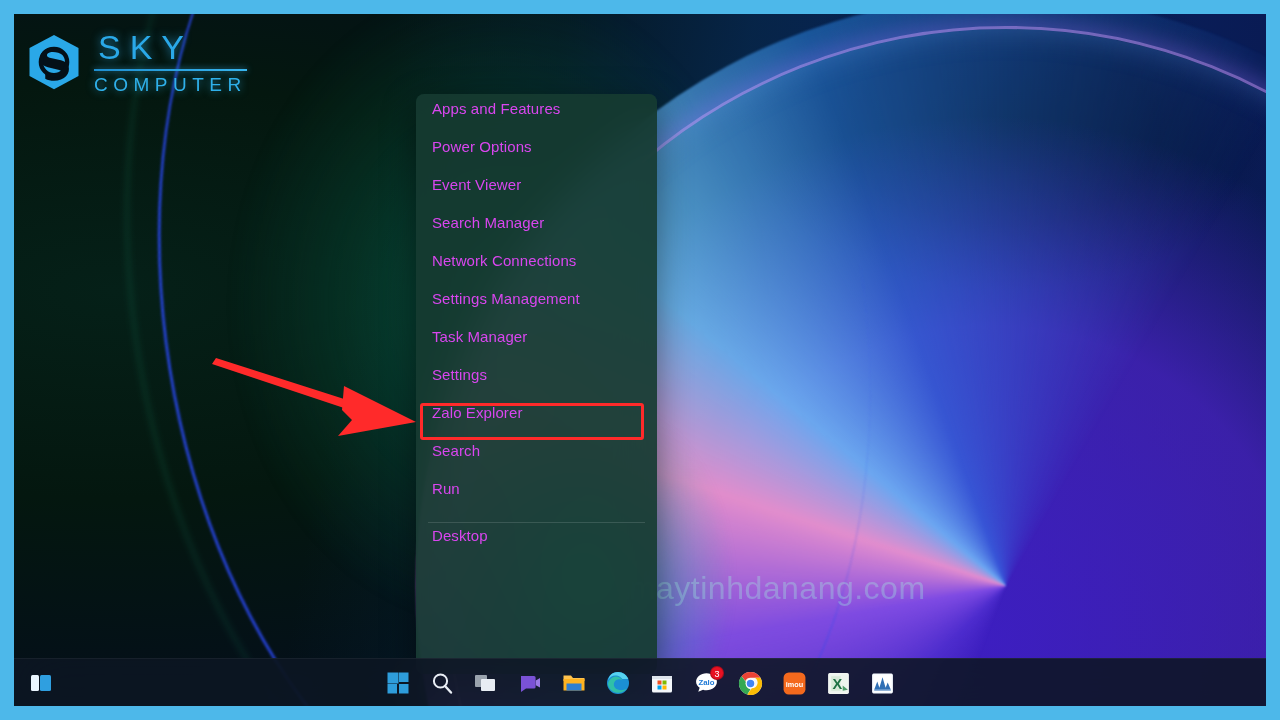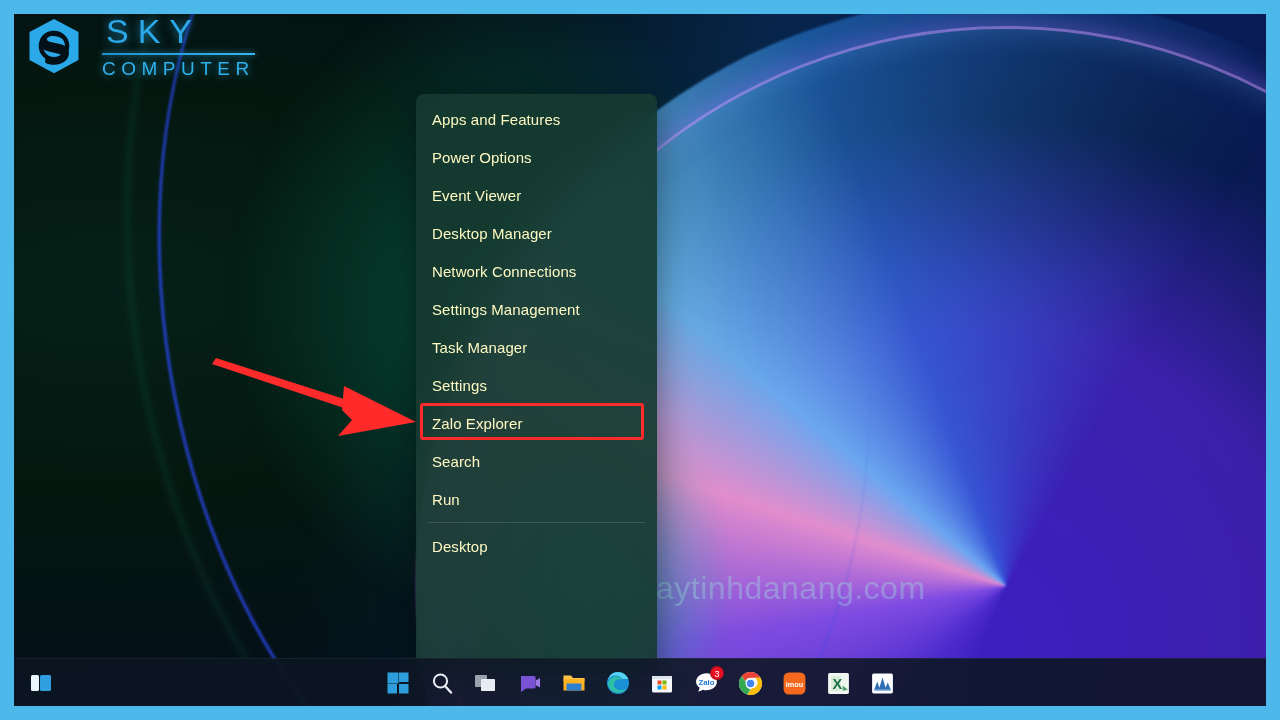--- a/index.html
+++ b/index.html
@@ -120,22 +120,22 @@
     letter-spacing: 0.5px;
     color: rgba(160, 255, 225, 0.30);
     font-family: "Liberation Sans", sans-serif;
     white-space: nowrap;
     user-select: none;
   }
 
   
   #logo {
     position: absolute;
-    left: 12px; top: 0;
-    display: flex; align-items: center; gap: 20px;
+    left: 12px; top: 16px;
+    display: flex; align-items: center; gap: 12px;
   }
   #logo-mark { width: 56px; height: 58px; }
   #logo-text { display: flex; flex-direction: column; align-items: stretch; }
   #logo-sky {
     color: #2aa8e8;
     font-size: 34px;
     letter-spacing: 9px;
     line-height: 1;
     text-shadow: 0 0 10px rgba(42,168,232,0.75);
     font-family: "Liberation Sans", sans-serif;
@@ -163,23 +163,23 @@
     width: 241px; height: 580px;
     background: rgba(22, 58, 48, 0.93);
     backdrop-filter: blur(18px);
     border-radius: 8px;
     box-shadow: 0 10px 34px rgba(0,0,0,0.45);
     padding: 6px 0 8px 0;
     overflow: hidden;
   }
   .menu-item {
     height: 38px;
-    display: flex; align-items: center;
+    display: flex; 
     padding: 0 14px 0 16px;
-    color: #fef9c3;
+    color: #d946ef;
     font-size: 15px;
     letter-spacing: 0.1px;
     white-space: nowrap;
     cursor: default;
   }
   .menu-item .label { flex: 1; }
   .menu-item .chev { font-size: 13px; opacity: 0.9; padding-right: 4px; }
   .menu-sep {
     height: 1px;
     margin: 4px 12px 4px 12px;
@@ -275,21 +275,21 @@
         <div class="menu-item">
           <span class="label">Apps and Features</span>
         </div>
         <div class="menu-item">
           <span class="label">Power Options</span>
         </div>
         <div class="menu-item">
           <span class="label">Event Viewer</span>
         </div>
         <div class="menu-item">
-          <span class="label">Desktop Manager</span>
+          <span class="label">Search Manager</span>
         </div>
         <div class="menu-item">
           <span class="label">Network Connections</span>
         </div>
         <div class="menu-item">
           <span class="label">Settings Management</span>
         </div>
         <div class="menu-item">
           <span class="label">Task Manager</span>
         </div>

